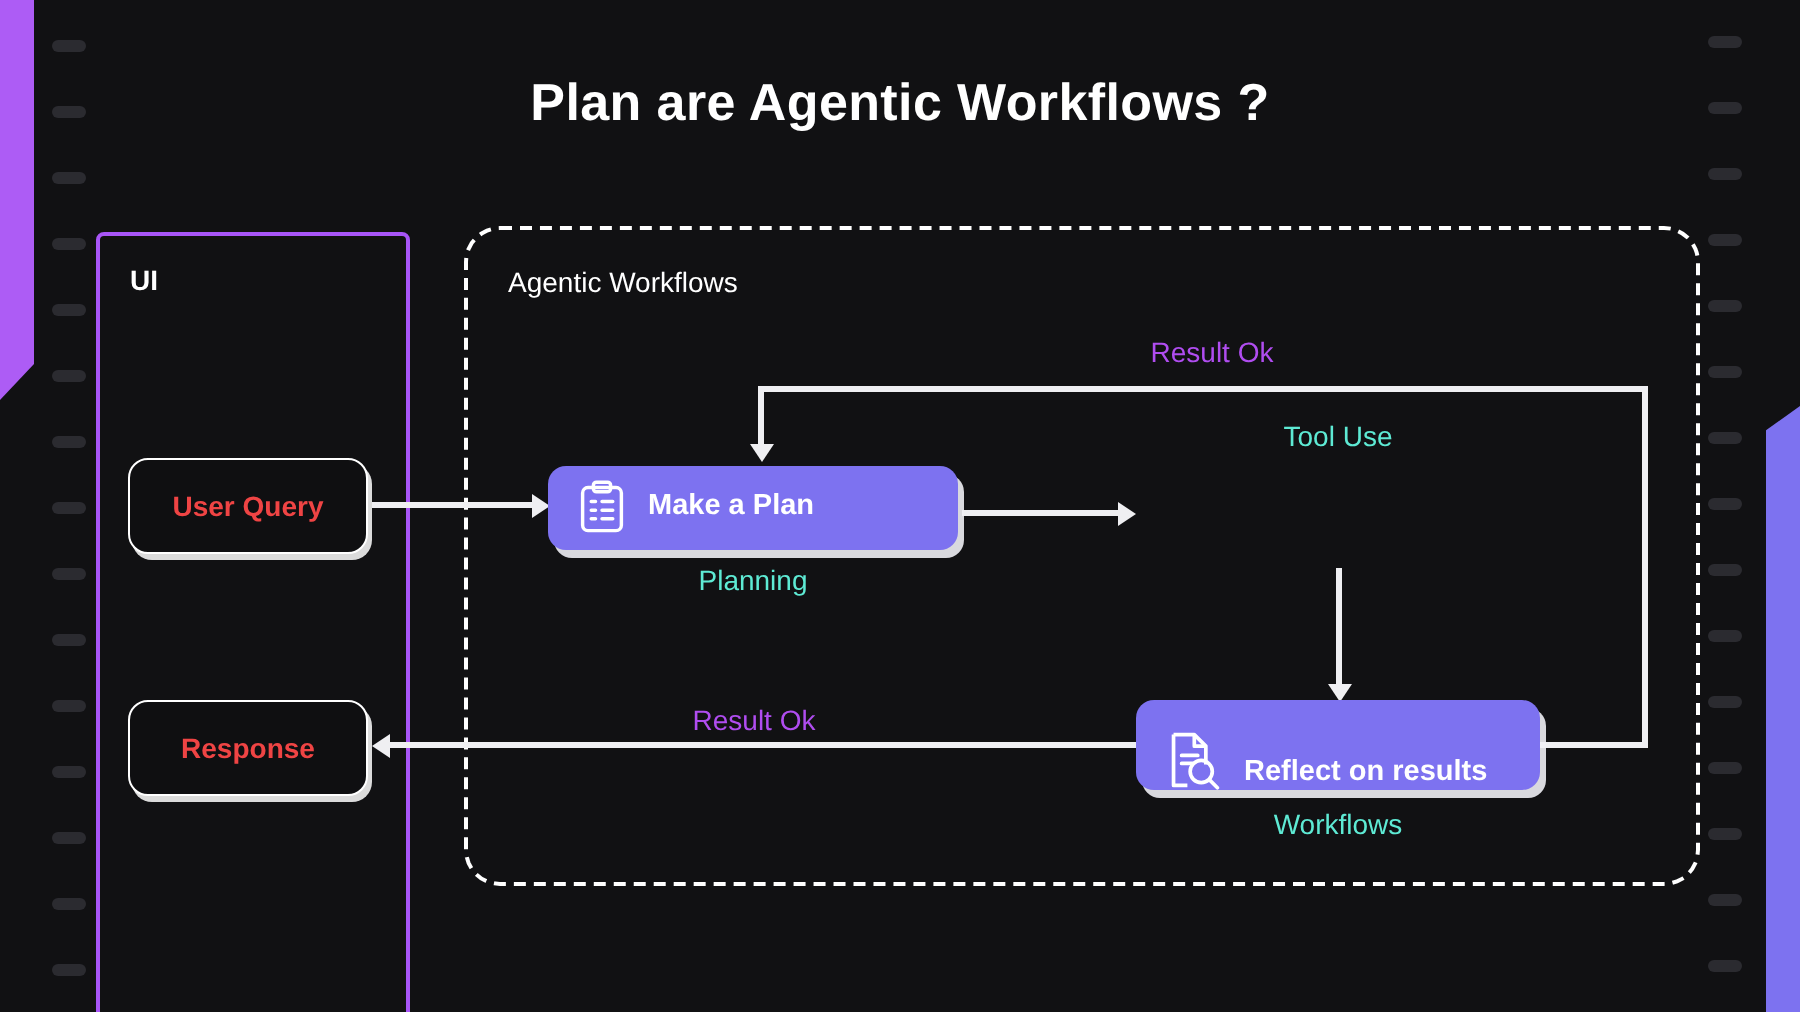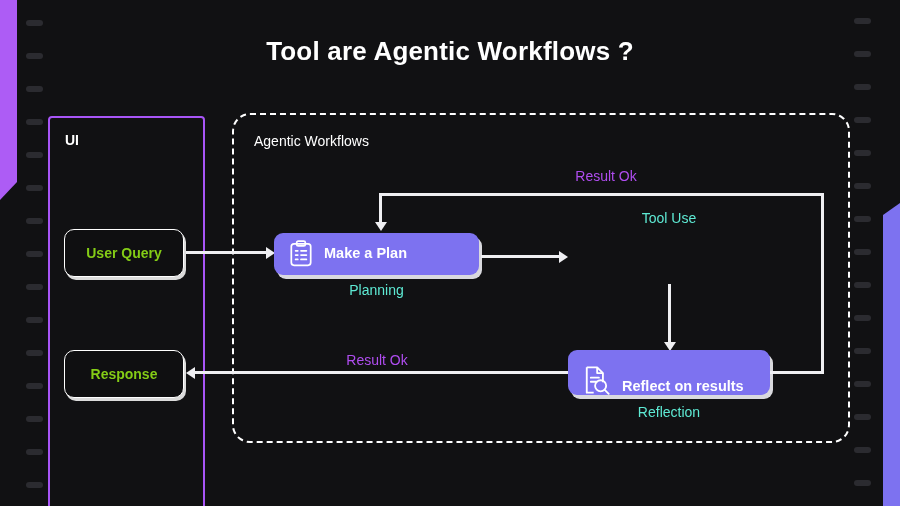--- a/index.html
+++ b/index.html
@@ -70,21 +70,21 @@
     color: #ffffff; font-size: 14px; font-weight: normal;
   }
 
   
   .wbox {
     position: absolute;
     border: 1.5px solid #ffffff;
     border-radius: 10px;
     background: #0f0f11;
     display: flex; align-items: center; justify-content: center;
-    color: #84cc16; font-size: 14px; font-weight: bold;
+    color: #ef4444; font-size: 14px; font-weight: bold;
     box-shadow: 2px 3px 0 rgba(255,255,255,0.85);
   }
   #box-user-query { left: 64px; top: 229px; width: 120px; height: 48px; }
   #box-response   { left: 64px; top: 350px; width: 120px; height: 48px; }
 
   
   .pbox {
     position: absolute;
     background: #7d72f0;
     border-radius: 9px;
@@ -154,21 +154,21 @@
       <div class="dash" style="top: 249px;"></div>
       <div class="dash" style="top: 282px;"></div>
       <div class="dash" style="top: 315px;"></div>
       <div class="dash" style="top: 348px;"></div>
       <div class="dash" style="top: 381px;"></div>
       <div class="dash" style="top: 414px;"></div>
       <div class="dash" style="top: 447px;"></div>
       <div class="dash" style="top: 480px;"></div>
     </div>
 
-  <div class="title">Tool are Agentic Workflows ?</div>
+  <div class="title">Plan are Agentic Workflows ?</div>
 
   <div class="ui-panel">
     <div class="ui-label">UI</div>
   </div>
   <div class="wbox" id="box-user-query">
     <span>User Query</span>
   </div>
   <div class="wbox" id="box-response">
     <span>Response</span>
   </div>
@@ -217,18 +217,18 @@
         <path d="M7.5 11h7M7.5 14.5h5" stroke-linecap="round"></path>
         <circle cx="16" cy="18" r="4.8"></circle>
         <path d="M19.6 21.6L23 25" stroke-linecap="round"></path>
       </svg>
     </span>
     <span class="tx">Reflect on results</span>
   </div>
 
   <div class="cap" id="cap-planning">Planning</div>
   <div class="cap" id="cap-tooluse">Tool Use</div>
-  <div class="cap" id="cap-reflect">Reflection</div>
+  <div class="cap" id="cap-reflect">Workflows</div>
 
   <div class="rescap" id="cap-res-top">Result Ok</div>
   <div class="rescap" id="cap-res-bot">Result Ok</div>
 
 </div>
 
 </body></html>

